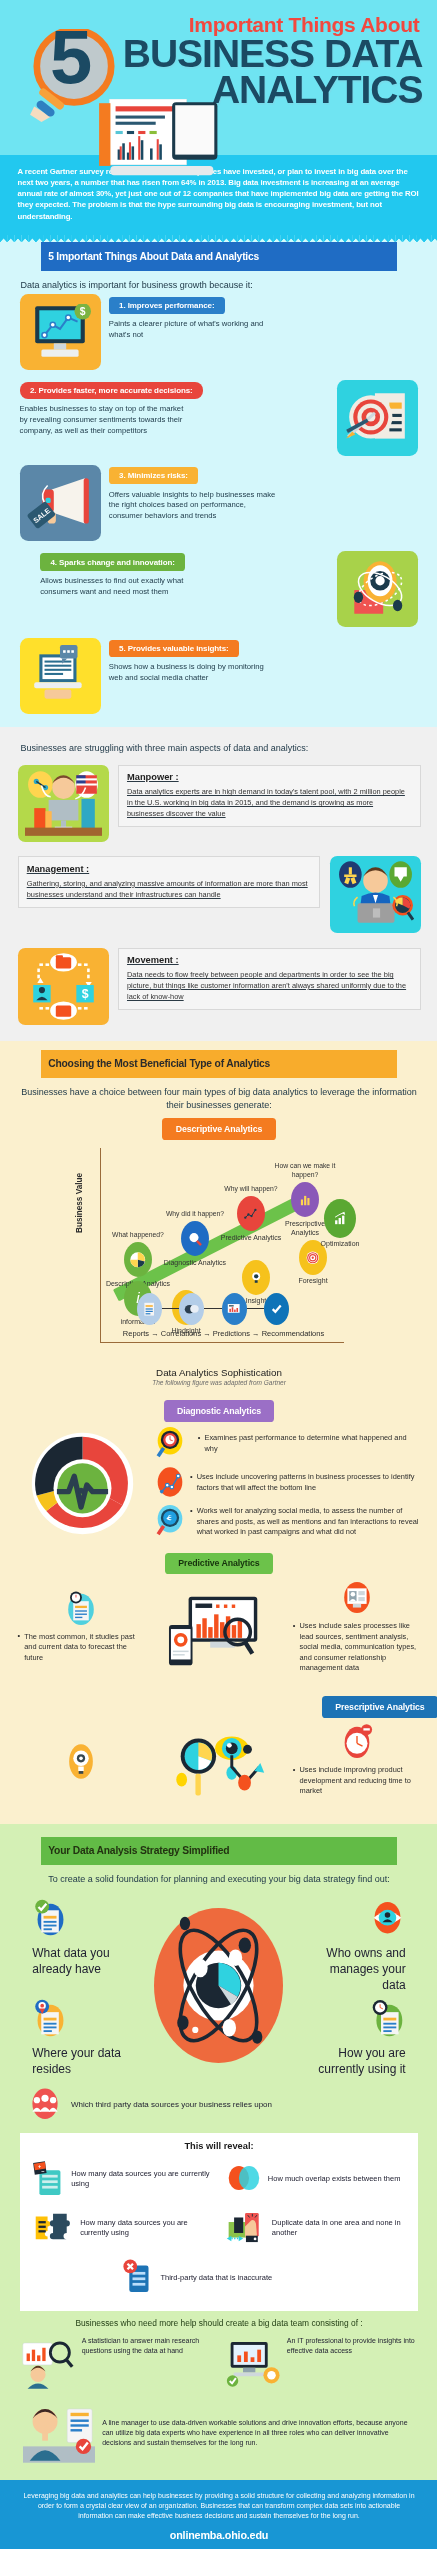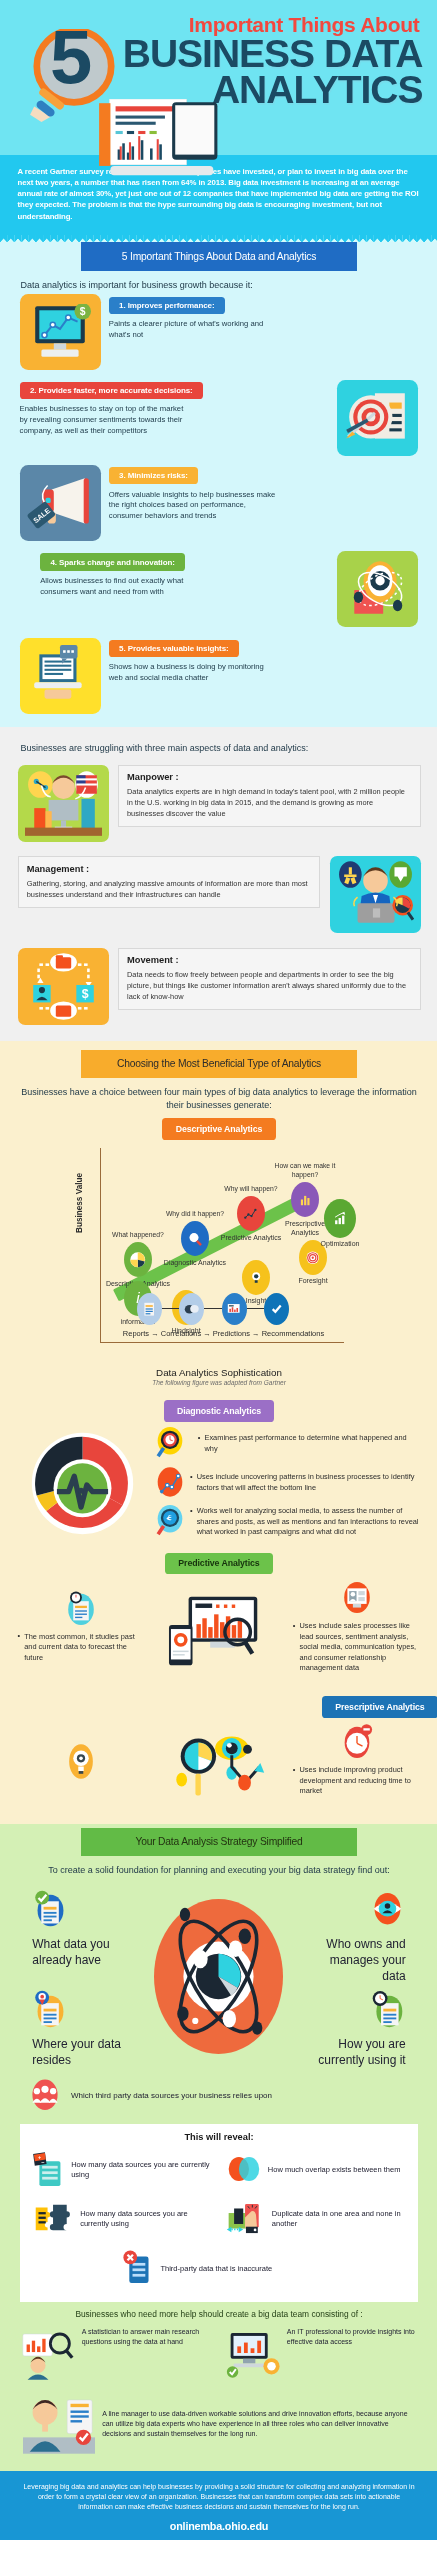--- a/index.html
+++ b/index.html
@@ -70,22 +70,22 @@
   }
 
   
   .sec { padding: 0 0 5.2px 0; }
   .sec-cyan  { background: #d4f7fb; }
   .sec-gray  { background: #f0f0f0; }
   .sec-cream { background: #fbf0ce; }
   .sec-mint  { background: #d4f0b5; }
 
   .band {
-    margin: 0 auto; width: 276px; padding: 8.8px 7.2px;
-    text-align: center; font-size: 10.3px; font-weight: normal;
+    margin: 0 auto; width: 356px; padding: 8.8px 7.2px;
+    text-align: left; font-size: 10.3px; font-weight: bold;
     letter-spacing: -0.2px;
   }
   .band-blue  { background: #1f6cc4; color: #fff; }
   .band-gray  { background: #8d8d8d; color: #fff; }
   .band-amber { background: #f8ac2c; color: #2b2b2b; }
   .band-green { background: #62bb46; color: #223311; }
 
   .lead {
     text-align: center; font-size: 9px; padding: 8.2px 17.5px 3.1px;
     line-height: 1.38; color: #223b4a;
@@ -93,40 +93,40 @@
   .lead-left { text-align: left; padding-left: 20.6px; }
   .tile {
     position: absolute; width: 81px; height: 76px; border-radius: 8.2px;
     display: flex; align-items: center; justify-content: center;
   }
   .pill {
     display: inline-block; padding: 4.1px 10.3px; border-radius: 3.6px;
     color: #fff; font-size: 8px; font-weight: bold; letter-spacing: -0.1px;
   }
   .pill-blue   { background: #2a7fc9; }
-  .pill-red    { background: #e8453c; }
+  .pill-red    { background: #e8453c; border-radius: 8px; }
   .pill-amber  { background: #f9b233; color: #fff; }
   .pill-green  { background: #6cb33f; color: #fff; }
   .pill-orange { background: #f47b20; color: #fff; }
   .body-txt {
     font-size: 7.7px; line-height: 1.42; color: #24404f; max-width: 170px;
   }
 
   .item-row { display: flex; align-items: flex-start; gap: 8.2px; padding: 0 19.6px; }
   .item-txt { padding-top: 2.1px; }
   .item-txt .pill { margin-bottom: 5.2px; }
 
   
   .mcard { display: flex; gap: 9.3px; padding: 7.2px 17.5px; align-items: flex-start; }
   .mcard.rev { flex-direction: row-reverse; }
   .mart {
     width: 91px; height: 77px; border-radius: 7.2px; flex: 0 0 91px;
     display: flex; align-items: center; justify-content: center;
   }
-  .mtext { flex: 1; border: 0.5px solid #d8d8d8; background: rgba(255,255,255,0.35); padding: 6.2px 8.2px; }
+  .mtext { flex: 1; border: 0.5px solid #d8d8d8; background: rgba(255,255,255,0.35); padding: 6.2px 8.2px; text-decoration: underline; }
   .mtitle { font-size: 9.3px; font-weight: bold; color: #1e1e1e; margin-bottom: 5.2px; }
   .mbody { font-size: 7.4px; line-height: 1.45; color: #333; }
 
   
   .chartwrap { position: relative; width: 361px; margin: 3.1px auto 0; height: 222px; }
   .axis-y {
     position: absolute; left: 61px; top: 5.2px; bottom: 21.6px; width: 1.5px; background: #9a6b3a;
   }
   .axis-x {
     position: absolute; left: 61px; right: 56px; bottom: 21.6px; height: 1.5px; background: #9a6b3a;
@@ -319,21 +319,21 @@
       </div>
       <div class="item-txt">
         <span class="pill pill-amber">3. Minimizes risks:</span>
         <div class="body-txt">Offers valuable insights to help businesses make the right choices based on performance, consumer behaviors and trends</div>
       </div>
     </div>
 
     <div class="item-row" style="margin-top:10.3px">
       <div class="item-txt" style="flex:1;padding-left:20.6px">
         <span class="pill pill-green">4. Sparks change and innovation:</span>
-        <div class="body-txt">Allows businesses to find out exactly what consumers want and need from with</div>
+        <div class="body-txt">Allows businesses to find out exactly what consumers want and need most them</div>
       </div>
       <div class="tile" style="position:relative;background:#a8d24a;flex:0 0 81px">
         <svg viewBox="0 0 130 120" width="67" height="62">
           <rect x="20" y="62" width="56" height="46" fill="#ef5350"></rect>
           <ellipse cx="70" cy="46" rx="32" ry="40" fill="#f9b233"></ellipse>
           <ellipse cx="70" cy="44" rx="24" ry="30" fill="#fff"></ellipse>
           <circle cx="70" cy="44" r="19" fill="#1b3a4b"></circle>
           <circle cx="70" cy="44" r="9" fill="#fff"></circle>
           <ellipse cx="70" cy="60" rx="46" ry="26" fill="none" stroke="#fff" stroke-width="3" transform="rotate(30 70 60)"></ellipse>
           <ellipse cx="70" cy="60" rx="46" ry="26" fill="none" stroke="#fff" stroke-width="3" stroke-dasharray="5 6" transform="rotate(-30 70 60)"></ellipse>
@@ -807,21 +807,21 @@
           <line x1="35" y1="44" x2="47" y2="50" stroke="#f4511e" stroke-width="3"></line>
           <circle cx="56" cy="14" r="12" fill="#e8453c"></circle>
               <rect x="49" y="11" width="14" height="5" fill="#fff"></rect>
             </svg>
         </div>
         <div class="bul">Uses include improving product development and reducing time to market</div>
       </div>
     </div>
   </section>
 
-  <section class="sec sec-mint" style="padding-top:4px">
+  <section class="sec sec-mint" style="padding-top:13px">
     <div class="band band-green">Your Data Analysis Strategy Simplified</div>
     <div class="lead">To create a solid foundation for planning and executing your big data strategy find out:</div>
 
     <div class="quad">
       <div class="atom">
         <svg viewBox="0 0 250 300" width="129" height="155">
           <circle cx="125" cy="150" r="68" fill="#fff"></circle>
           <circle cx="125" cy="150" r="44" fill="#1b2733"></circle>
           <path d="M125 150 L125 106 A44 44 0 0 1 162 172 Z" fill="#2fd2e0"></path>
           <path d="M125 150 L162 172 A44 44 0 0 1 150 188 Z" fill="#cfd8dc"></path>

